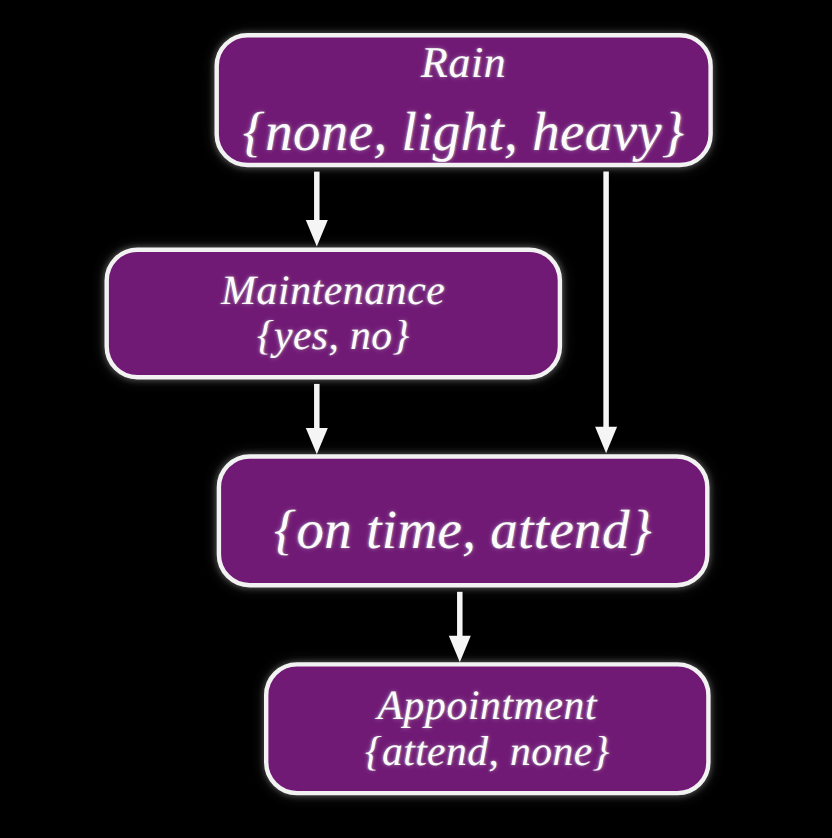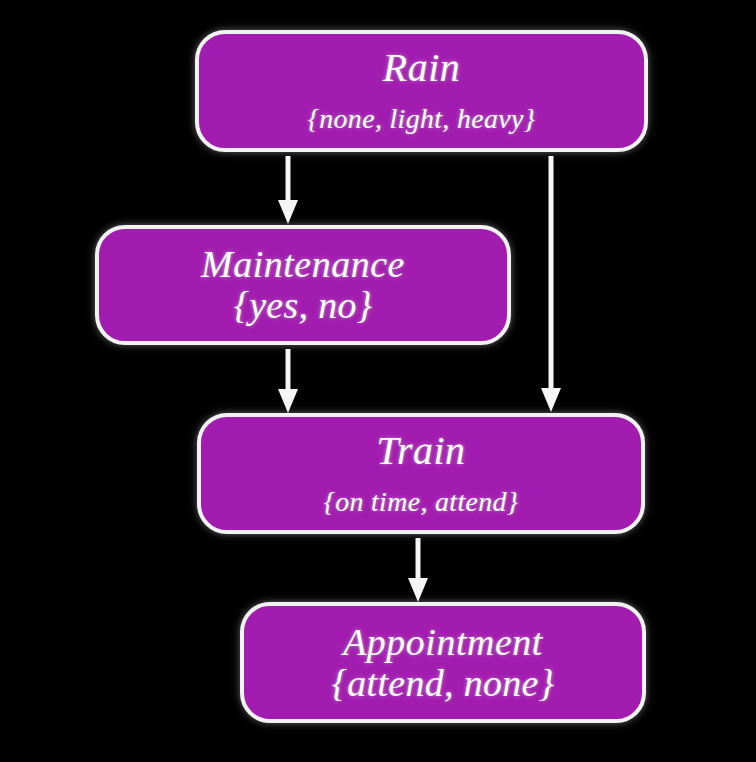--- a/index.html
+++ b/index.html
@@ -14,21 +14,21 @@
     height: 762px;
     background: #000000;
     overflow: hidden;
     font-family: "Liberation Serif", "DejaVu Serif", serif;
   }
   .node {
     position: absolute;
     box-sizing: border-box;
     border: 4px solid #f2f2f2;
     border-radius: 30px;
-    background: #a21caf;
+    background: #701a75;
     display: flex;
     flex-direction: column;
     align-items: center;
     justify-content: center;
     text-align: center;
     box-shadow: 0 0 6px rgba(255,255,255,0.30),
                 0 0 14px rgba(255,255,255,0.12);
   }
   .node-title {
     font-style: italic;
@@ -55,21 +55,21 @@
 
   
   #node-rain         { left:195px; top:30px;  width:453px; height:122px; }
   #node-maintenance  { left:95px;  top:225px; width:416px; height:120px; }
   #node-train        { left:197px; top:413px; width:448px; height:121px; }
   #node-appointment  { left:240px; top:602px; width:406px; height:121px; }
 
   #node-rain .node-title,
   #node-train .node-title        { font-size: 40px; }
   #node-rain .node-states,
-  #node-train .node-states       { font-size: 28px; margin-top: 16px; }
+  #node-train .node-states       { font-size: 50px; margin-top: 16px; }
 
   #node-maintenance .node-title,
   #node-appointment .node-title  { font-size: 38px; }
   #node-maintenance .node-states,
   #node-appointment .node-states { font-size: 38px; margin-top: 2px; }
 
   
   .edge {
     position: absolute;
     overflow: visible;
@@ -111,21 +111,20 @@
     <div class="node-title">Rain</div>
     <div class="node-states">{none, light, heavy}</div>
   </div>
 
   <div class="node" id="node-maintenance">
     <div class="node-title">Maintenance</div>
     <div class="node-states">{yes, no}</div>
   </div>
 
   <div class="node" id="node-train">
-    <div class="node-title">Train</div>
     <div class="node-states">{on time, attend}</div>
   </div>
 
   <div class="node" id="node-appointment">
     <div class="node-title">Appointment</div>
     <div class="node-states">{attend, none}</div>
   </div>
 
 </div>
 

